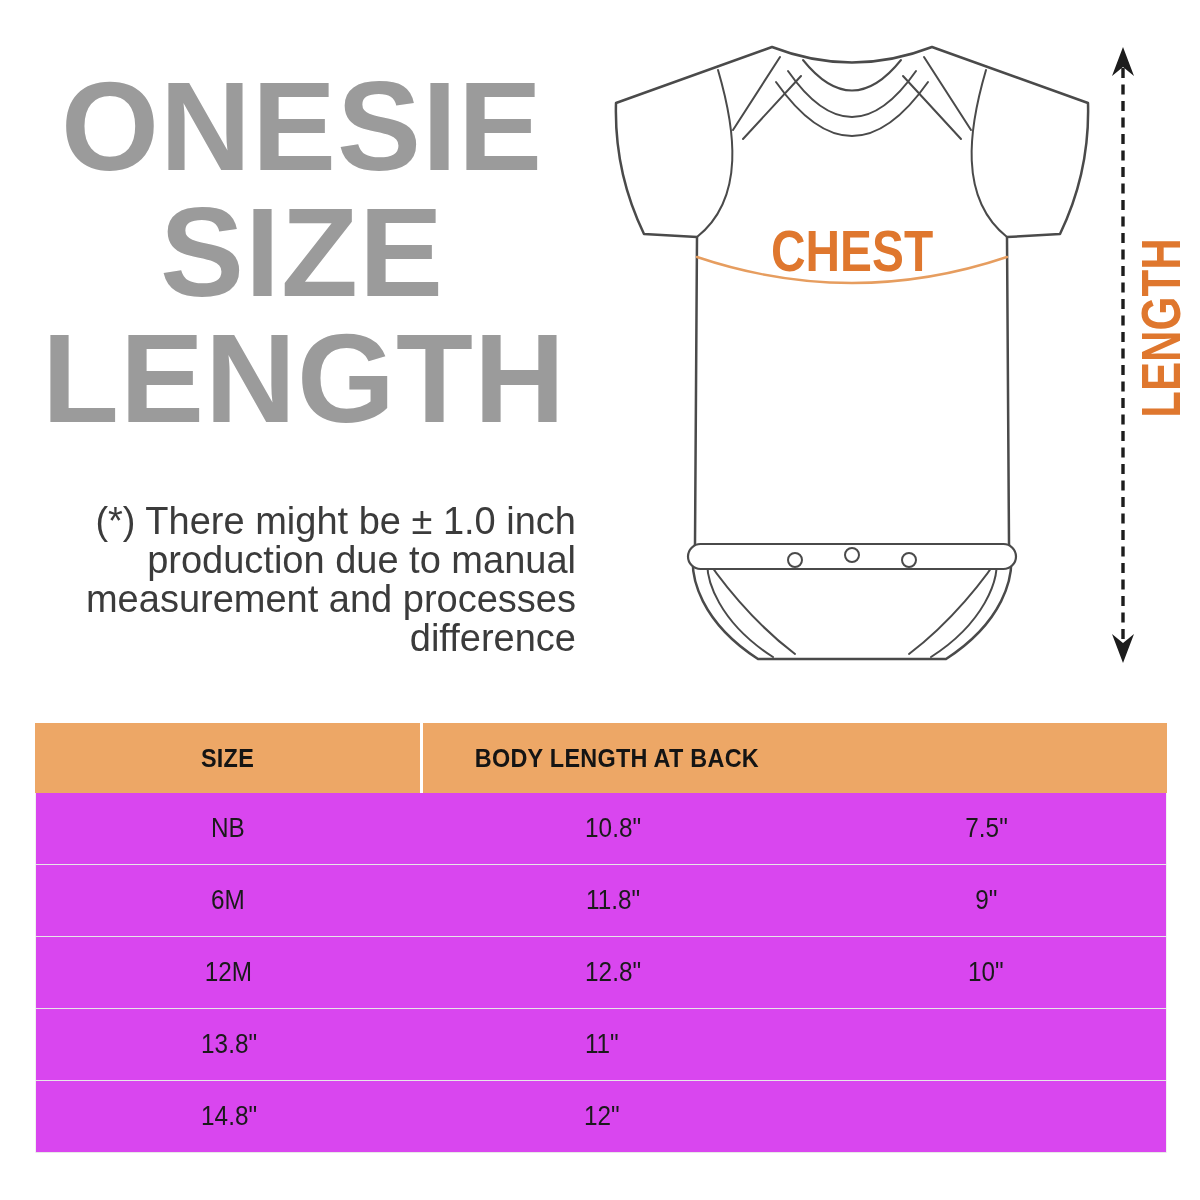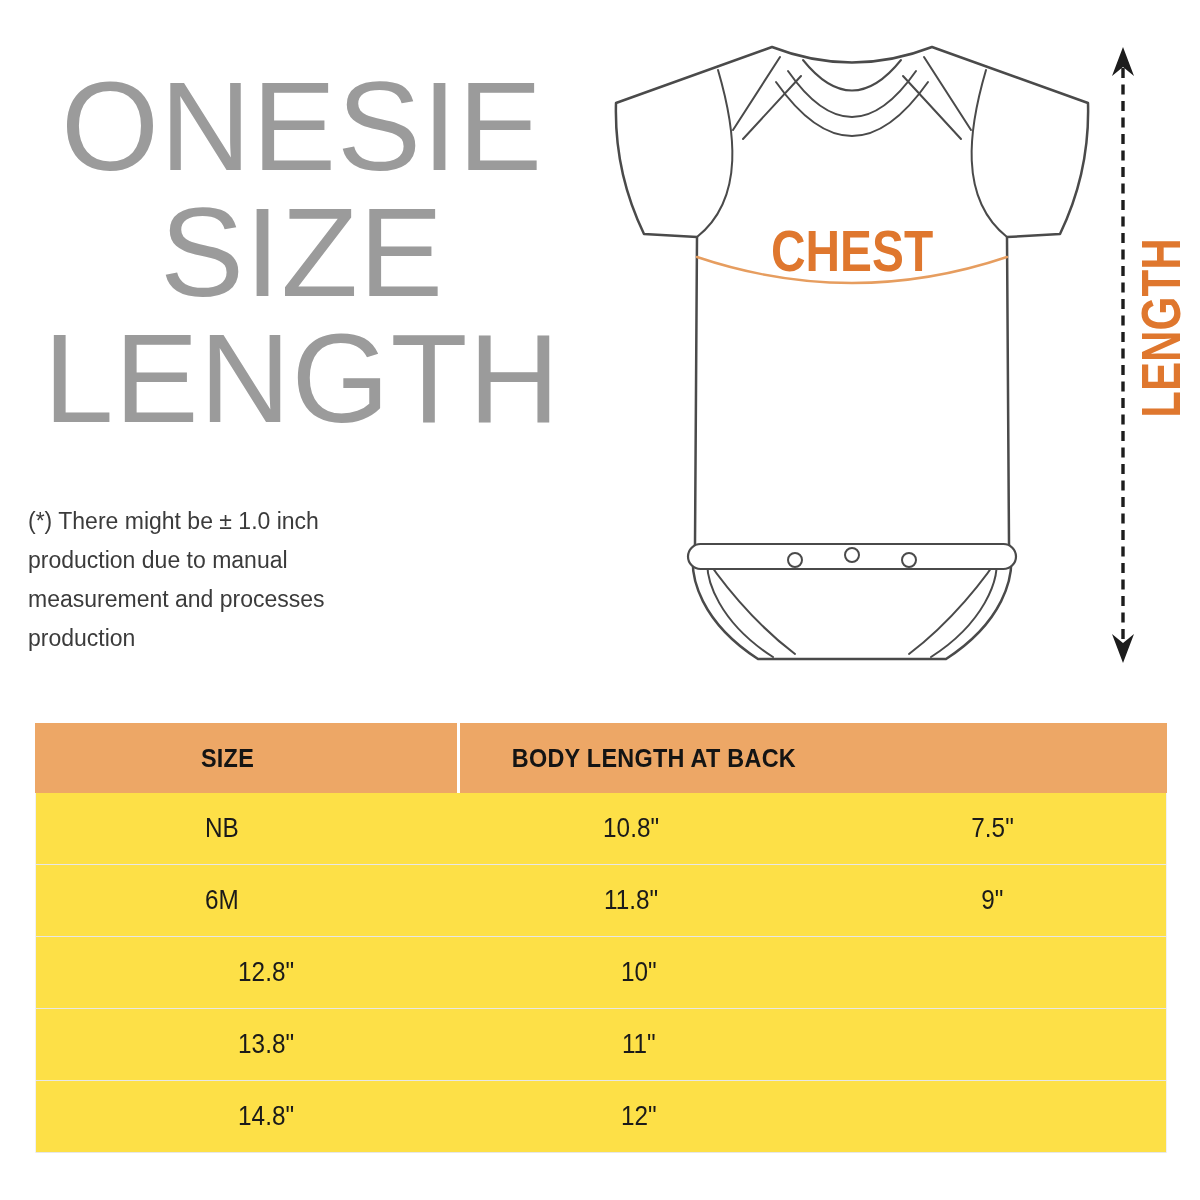--- a/index.html
+++ b/index.html
@@ -1,65 +1,65 @@
 <!DOCTYPE html>
 <html><head>
 <meta charset="utf-8">
 <style>
   html,body{margin:0;padding:0;background:#fff;}
   .page{position:relative;width:1200px;height:1200px;background:#ffffff;overflow:hidden;
         font-family:"Liberation Sans",sans-serif;}
 
   
   .title-block{position:absolute;left:42px;top:64px;width:520px;text-align:center;
-    font-weight:normal;font-size:126px;line-height:126px;letter-spacing:1px;color:#9B9B9B;}
+    font-weight:bold;font-size:126px;line-height:126px;letter-spacing:1px;color:#9B9B9B;}
 
   
-  .disclaimer{position:absolute;left:28px;top:502px;width:548px;text-align:left;
-    font-size:23px;line-height:39px;color:#3B3B3B;}
+  .disclaimer{position:absolute;left:28px;top:502px;width:548px;text-align:right;
+    font-size:38px;line-height:39px;color:#3B3B3B;}
 
   
   .diagram{position:absolute;left:590px;top:20px;width:610px;height:660px;}
   .garment{fill:#ffffff;stroke:#4A4A4A;stroke-width:2.5;stroke-linejoin:round;}
   .detail{fill:none;stroke:#4A4A4A;stroke-width:2;stroke-linecap:round;}
   .flap{fill:#ffffff;stroke:#4A4A4A;stroke-width:2.2;}
   .snap{fill:#ffffff;stroke:#4A4A4A;stroke-width:2;}
   .chest-arc{fill:none;stroke:#E69D5F;stroke-width:2.4;stroke-linecap:round;}
   .accent-text{fill:#DF772E;font-weight:bold;font-family:"Liberation Sans",sans-serif;}
   .arrow-line{stroke:#1C1C1C;stroke-width:3.4;stroke-dasharray:10 6.5;fill:none;}
   .arrow-head{fill:#1C1C1C;stroke:none;}
 
   
   .size-table{position:absolute;left:35px;top:723px;width:1132px;}
   .thead{display:flex;height:70px;background:#EDA766;align-items:stretch;}
   .th{display:flex;align-items:center;justify-content:center;
       font-weight:bold;font-size:26px;color:#141414;letter-spacing:.3px;}
   .th + .th{border-left:3px solid #ffffff;}
   .tbody{border-left:1px solid #F1F1F1;border-right:1px solid #F1F1F1;}
-  .tr{display:flex;height:71px;background:#fde047;border-bottom:1px solid #E7E7E7;}
+  .tr{display:flex;height:71px;background:#d946ef;border-bottom:1px solid #E7E7E7;}
   .td{display:flex;align-items:center;justify-content:center;font-size:27px;color:#1A1A1A;}
-  .c1{width:34%;} .c2{width:34.2%;margin-left:37px;} .c3{width:31.8%;}
+  .c1{width:34%;} .c2{width:34.2%;} .c3{width:31.8%;}
   .cx{display:inline-block;transform:scaleX(0.9);white-space:nowrap;}
 </style>
 </head>
 <body>
 
 <div class="page">
 
   <div class="title-block">
     <div>ONESIE</div>
     <div>SIZE</div>
     <div>LENGTH</div>
   </div>
 
   <div class="disclaimer">
     <div>(*) There might be ± 1.0 inch</div>
     <div>production due to manual</div>
     <div>measurement and processes</div>
-    <div>production</div>
+    <div>difference</div>
   </div>
 
   <svg class="diagram" viewBox="0 0 610 660">
     <g transform="translate(12,0)">
 
       <path class="garment" d="
         M 14 83 L 170 27 Q 250 58 330 27 L 486 83
         Q 488 152 458 214 L 405 217 L 407 524
         C 416 558 398 604 344 639 L 156 639
         C 102 604 84 558 93 524 L 95 217 L 42 214
@@ -120,20 +120,23 @@
             <span class="cx">6M</span>
           </div>
         <div class="td c2">
             <span class="cx">11.8"</span>
           </div>
         <div class="td c3">
             <span class="cx">9"</span>
           </div>
       </div>
       <div class="tr">
+        <div class="td c1">
+            <span class="cx">12M</span>
+          </div>
         <div class="td c2">
             <span class="cx">12.8"</span>
           </div>
         <div class="td c3">
             <span class="cx">10"</span>
           </div>
       </div>
       <div class="tr">
         <div class="td c2">
             <span class="cx">13.8"</span>

